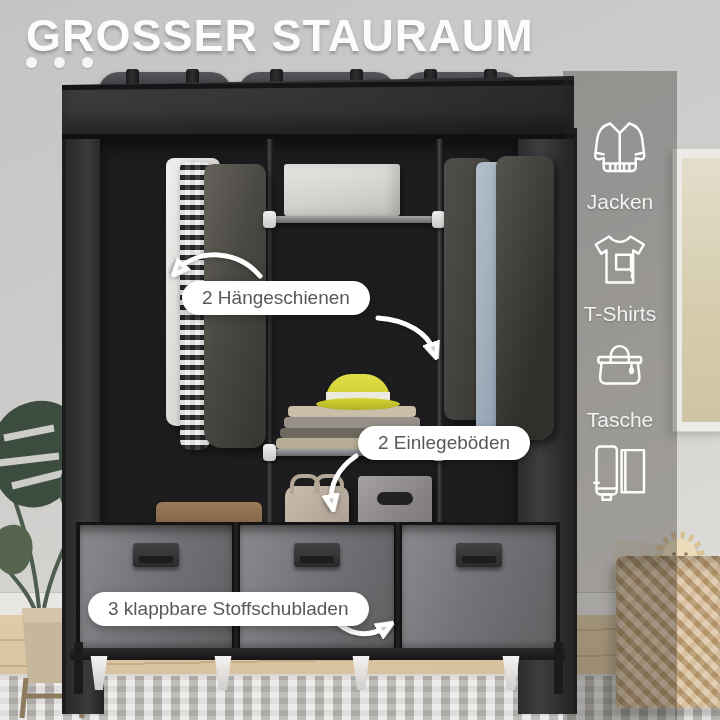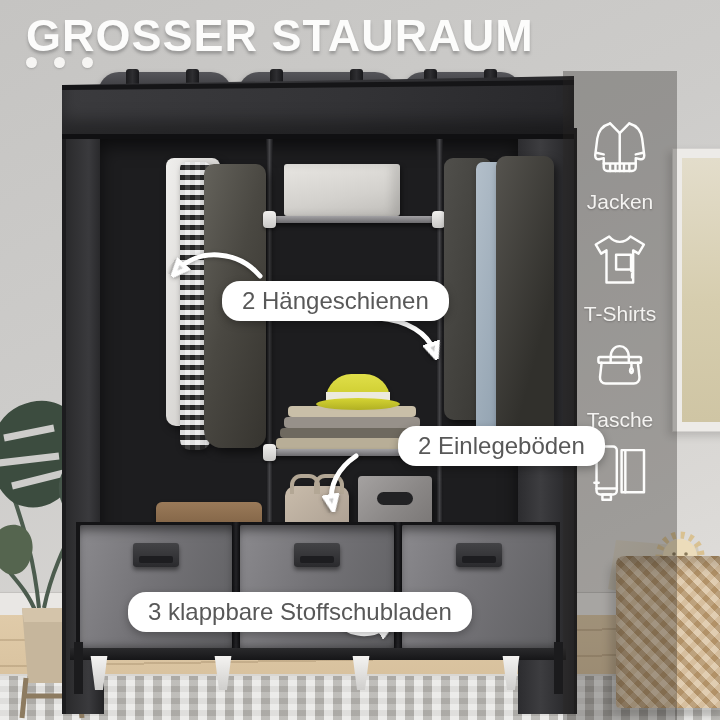--- a/index.html
+++ b/index.html
@@ -94,22 +94,22 @@
   .band{position:absolute;left:563px;top:71px;width:114px;height:649px;background:rgba(40,38,36,.34);}
   .feature{position:absolute;left:620px;transform:translateX(-50%);display:flex;flex-direction:column;align-items:center;gap:10px;white-space:nowrap;}
   .ficon{width:64px;height:64px;}
   .ficon path,.ficon rect,.ficon circle{fill:none;stroke:#fdfdfc;stroke-width:2.3;stroke-linecap:round;stroke-linejoin:round;}
   .flabel{font-size:21px;color:#f4f3f1;text-shadow:0 1px 2px rgba(0,0,0,.25);}
 
   
   .title{position:absolute;left:26px;top:10px;font-size:45px;font-weight:800;letter-spacing:1px;color:#fcfcfb;
     text-shadow:0 3px 3px rgba(100,100,100,.45);}
   .dot{position:absolute;top:57px;width:11px;height:11px;border-radius:50%;background:#f6f5f3;box-shadow:0 1px 2px rgba(120,120,120,.4);}
-  .pill{position:absolute;background:#ffffff;border-radius:18px;padding:6px 20px;font-size:24px;color:#585858;
-    box-shadow:0 3px 8px rgba(0,0,0,.28);white-space:nowrap;margin-left:40px;}
+  .pill{position:absolute;background:#ffffff;border-radius:18px;padding:6px 20px;font-size:19px;color:#585858;
+    box-shadow:0 3px 8px rgba(0,0,0,.28);white-space:nowrap;}
   .arrows{position:absolute;inset:0;pointer-events:none;}
   .arrows path{fill:none;stroke:#ffffff;stroke-width:5;stroke-linecap:round;filter:drop-shadow(0 1px 2px rgba(0,0,0,.3));}
 </style>
 </head>
 <body>
 
 <div class="scene">
 
   <div class="wall"></div>
   <div class="frame-art">

